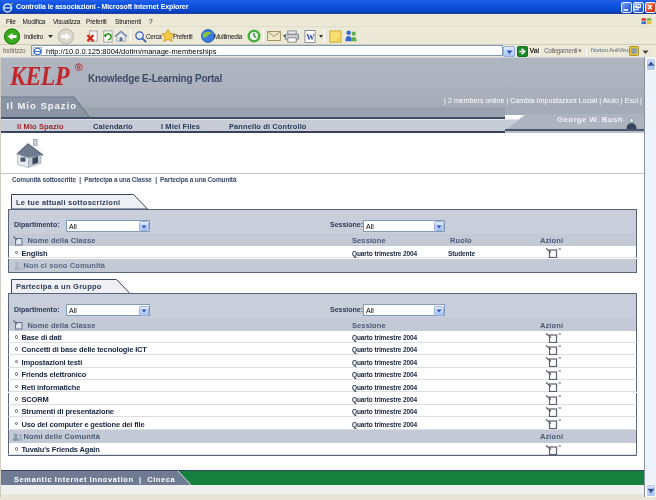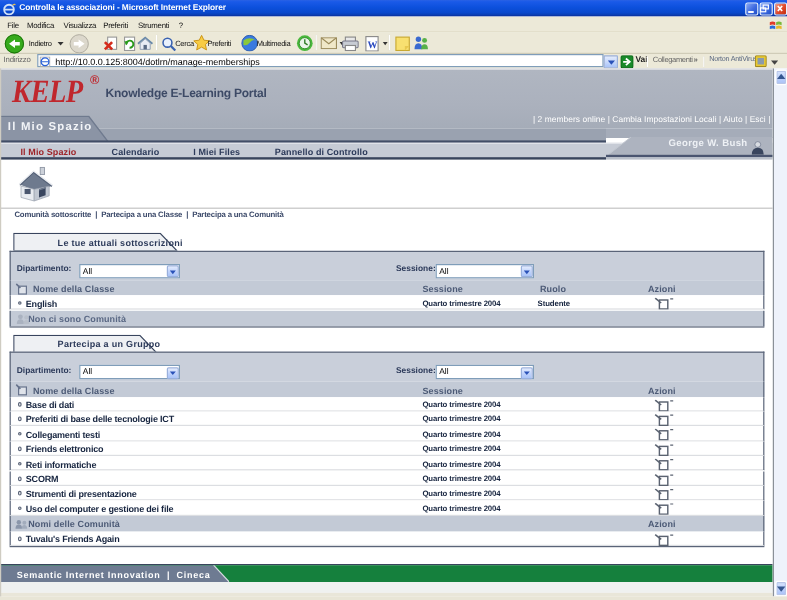--- a/index.html
+++ b/index.html
@@ -31,21 +31,21 @@
   #kelpr { position:absolute; left:75px; top:2.5px; color:#c0272d; font-size:10.5px; font-weight:bold; }
   #kelpsub { position:absolute; left:88px; top:15px; font-size:10px; font-weight:bold; color:#3d4a66; letter-spacing:-0.2px; }
   #members { position:absolute; right:2px; top:39px; font-size:7px; letter-spacing:0.05px; color:#fff; white-space:nowrap; }
   #band { position:absolute; left:0; top:49px; width:505px; height:11px; background:#9aa2b0; }
   #tabtxt { position:absolute; left:6.5px; top:41.5px; font-size:9.5px; font-weight:bold; color:#f2f4f7; letter-spacing:1px; }
   #darkline { position:absolute; left:0; top:59px; width:505px; height:2px; background:#414d66; }
   #navbar { position:absolute; left:0; top:61px; width:644px; height:12.5px; background:#c6cbd5; border-top:1px solid #dfe2e8; }
   .navlink { position:absolute; top:2px; font-size:7.5px; font-weight:bold; color:#2c3a5a; letter-spacing:0.1px; white-space:nowrap; }
   #navbot { position:absolute; left:0; top:73px; width:505px; height:2px; background:#39445c; }
   
-  .sectab { position:absolute; font-size:7.5px; font-weight:bold; color:#2c3a5a; letter-spacing:0.25px;margin-left:32px; }
+  .sectab { position:absolute; font-size:7.5px; font-weight:bold; color:#2c3a5a; letter-spacing:0.25px; }
   .panel { position:absolute; left:8px; width:629px; background:#c9cfda; border-left:1px solid #5a6478; border-right:1px solid #5a6478; }
   .flabel { position:absolute; font-size:7px; font-weight:bold; color:#2c3a5a; }
   .sel { position:absolute; height:12px; background:#fff; border:1px solid #7f9db9; font-size:7px; color:#000; padding-left:2px; line-height:11px; }
   .selarrow { position:absolute; right:0.5px; top:0.5px; width:10px; height:10px;
     background:linear-gradient(180deg,#e4ecfd 0%,#c2d4fb 50%,#aac4f8 100%); border:1px solid #9ab0dc; border-radius:1.5px; }
   .hrow { position:absolute; left:8px; width:629px; height:12.5px; background:#c3cad6; border-left:1px solid #5a6478; border-right:1px solid #5a6478;padding-left:32px; }
   .wrow { position:absolute; left:8px; width:629px; height:12.4px; background:#fff; border-left:1px solid #5a6478; border-right:1px solid #5a6478; border-bottom:1px solid #dcdee2; }
   .htxt { font-size:7.5px; font-weight:bold; color:#4c5a76; letter-spacing:0.1px; }
   .rname { position:absolute; left:12.5px; top:2.5px; font-size:7.5px; font-weight:bold; color:#16243f; letter-spacing:-0.15px; white-space:nowrap; }
   .sess { position:absolute; left:343px; top:3.5px; font-size:6.5px; font-weight:bold; color:#16243f; letter-spacing:-0.1px; }
@@ -328,31 +328,31 @@
       <span class="rname">Base di dati</span>
       <span class="sess">Quarto trimestre 2004</span>
       <svg style="position:absolute;left:536px;top:2px" width="18" height="10" viewBox="0 0 18 10">
         <rect x="4.5" y="2" width="7" height="7.5" fill="none" stroke="#5a6270" stroke-width="1.2"></rect>
         <path d="M1 0.5 L6 4.5" stroke="#5a6270" stroke-width="1.3"></path>
         <path d="M13.5 1 L16 1" stroke="#5a6270" stroke-width="1"></path>
       </svg>
     </div>
     <div class="wrow" style="top: 284.9px;">
       <span class="bullet"></span>
-      <span class="rname">Preferiti di base delle tecnologie ICT</span>
+      <span class="rname">Concetti di base delle tecnologie ICT</span>
       <span class="sess">Quarto trimestre 2004</span>
       <svg style="position:absolute;left:536px;top:2px" width="18" height="10" viewBox="0 0 18 10">
         <rect x="4.5" y="2" width="7" height="7.5" fill="none" stroke="#5a6270" stroke-width="1.2"></rect>
         <path d="M1 0.5 L6 4.5" stroke="#5a6270" stroke-width="1.3"></path>
         <path d="M13.5 1 L16 1" stroke="#5a6270" stroke-width="1"></path>
       </svg>
     </div>
     <div class="wrow" style="top: 297.3px;">
       <span class="bullet"></span>
-      <span class="rname">Collegamenti testi</span>
+      <span class="rname">Impostazioni testi</span>
       <span class="sess">Quarto trimestre 2004</span>
       <svg style="position:absolute;left:536px;top:2px" width="18" height="10" viewBox="0 0 18 10">
         <rect x="4.5" y="2" width="7" height="7.5" fill="none" stroke="#5a6270" stroke-width="1.2"></rect>
         <path d="M1 0.5 L6 4.5" stroke="#5a6270" stroke-width="1.3"></path>
         <path d="M13.5 1 L16 1" stroke="#5a6270" stroke-width="1"></path>
       </svg>
     </div>
     <div class="wrow" style="top: 309.7px;">
       <span class="bullet"></span>
       <span class="rname">Friends elettronico</span>

